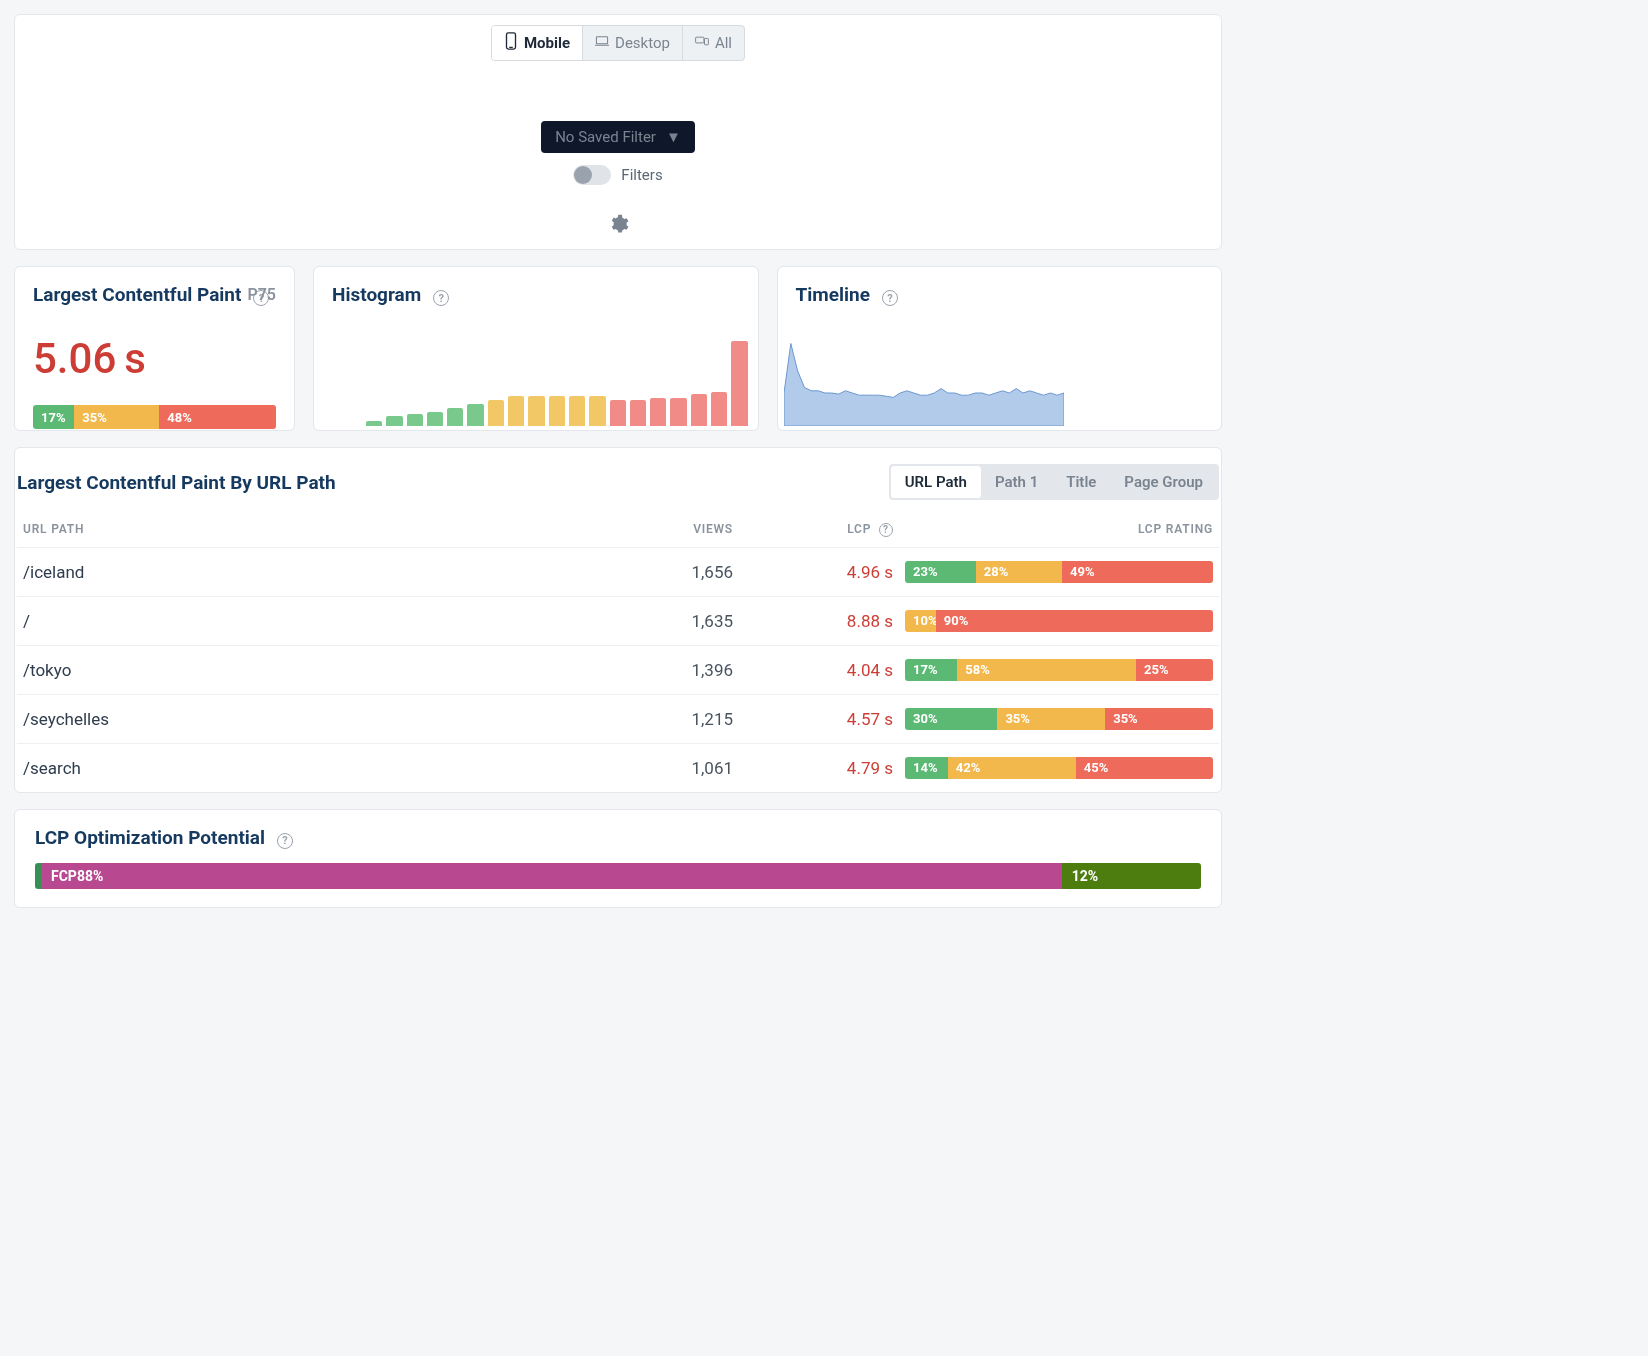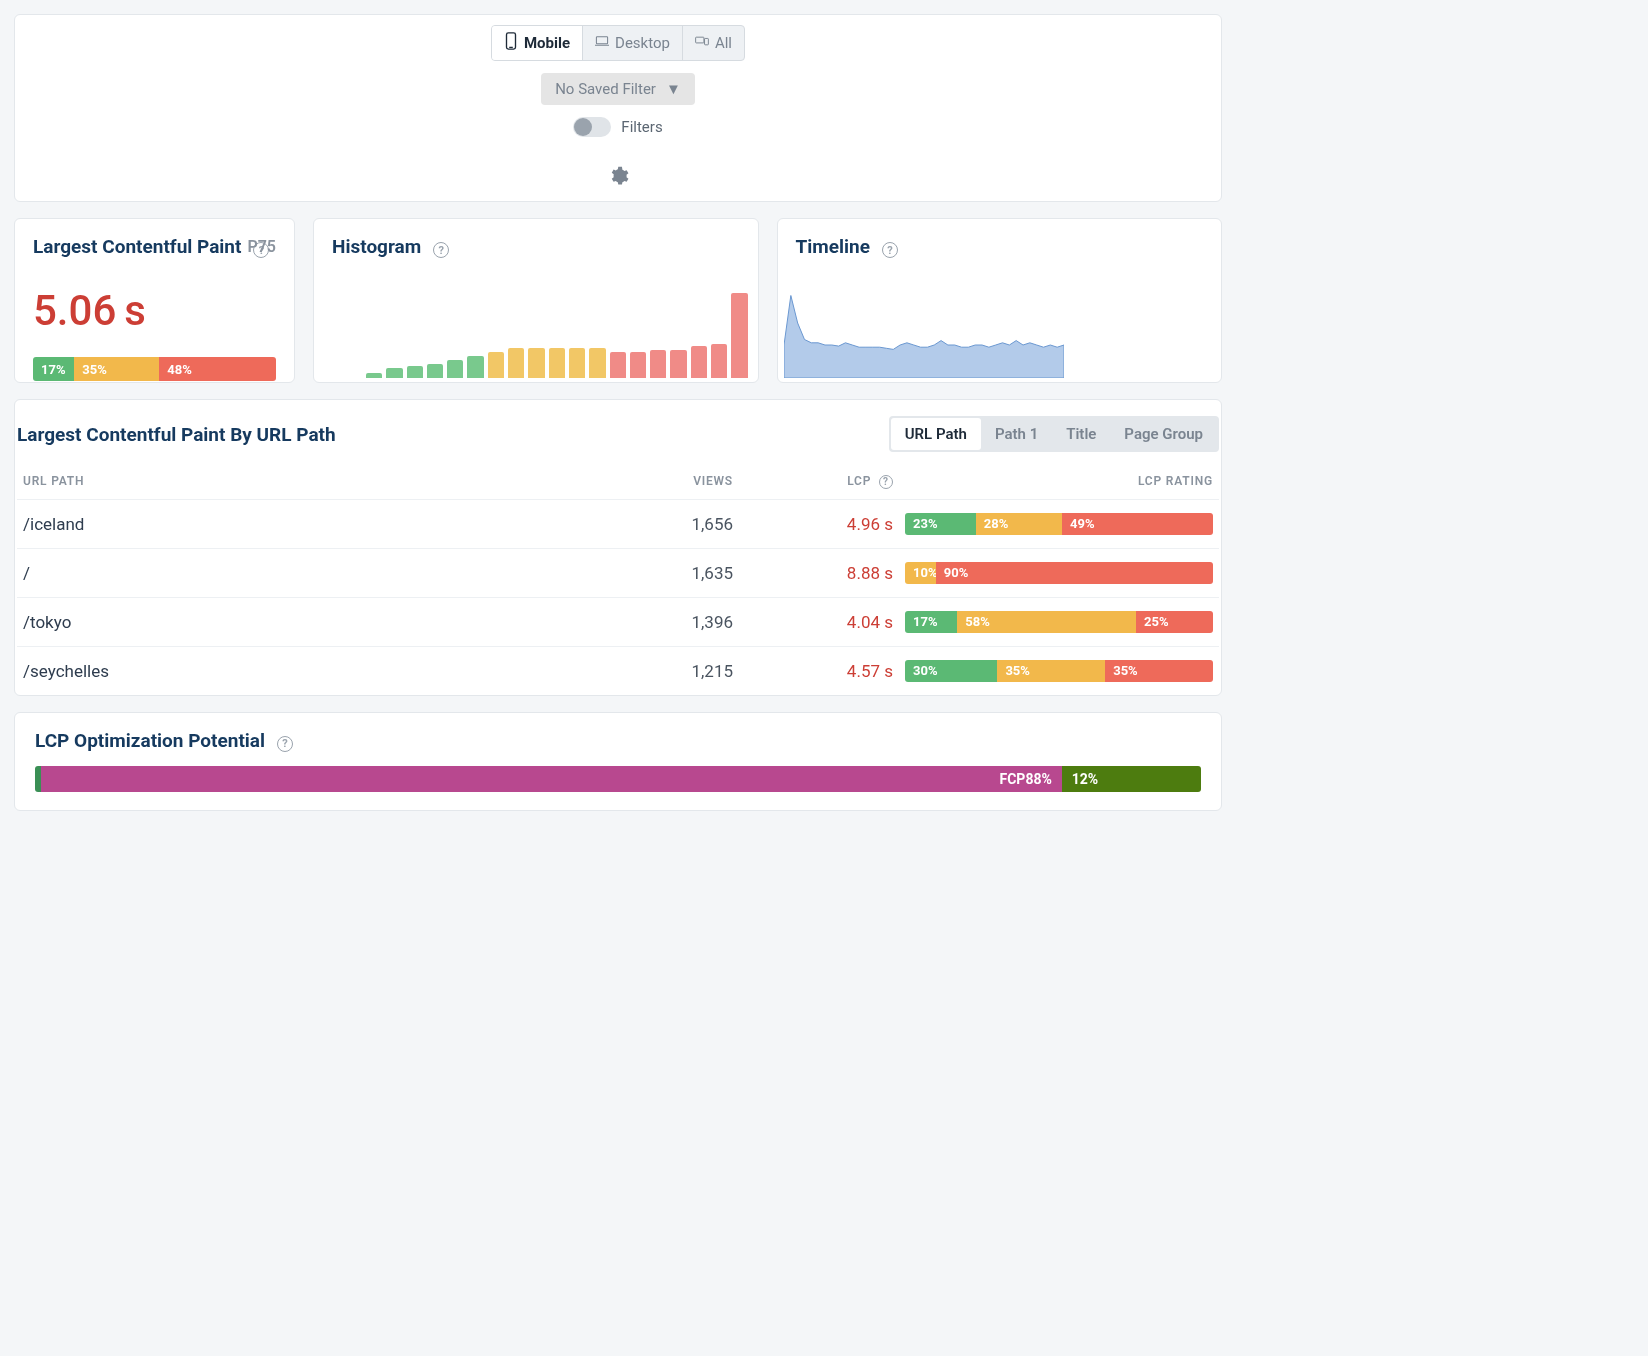--- a/index.html
+++ b/index.html
@@ -46,25 +46,26 @@
   background: #fff;
   color: #1e2a38;
   font-weight: 700;
 }
 .seg-btn svg { width: 14px; height: 18px; }
 .filter-dd {
   display: inline-flex;
   align-items: center;
   gap: 10px;
   padding: 7px 14px;
-  background: #e5e5e5;
+  background: #0f172a;
   border-radius: 4px;
   color: #7a8490;
   font-size: 15px;
   cursor: pointer;
+  margin-top: 48px;
 }
 .toggle-wrap { display: inline-flex; align-items: center; gap: 10px; }
 .toggle {
   width: 38px; height: 20px;
   background: #e0e4e8; border-radius: 999px;
   position: relative; cursor: pointer;
 }
 .toggle::after {
   content: ""; position: absolute; top: 1px; left: 1px;
   width: 18px; height: 18px; border-radius: 50%;
@@ -148,21 +149,21 @@
 .td-rating { width: 320px; }
 .row-bar { display: flex; height: 22px; border-radius: 3px; overflow: hidden; font-size: 13px; font-weight: 700; color: #fff; }
 
 
 .opt-card { margin-top: 16px; padding: 16px 20px 18px; }
 .opt-bar {
   display: flex; height: 26px; border-radius: 3px; overflow: hidden;
   margin-top: 14px; font-size: 14px; font-weight: 700; color: #fff;
   border-left: 6px solid #3a8f55;
 }
-.opt-seg1 { background: #b8488f; display: flex; align-items: center; padding: 12px 10px; justify-content: flex-end; }
+.opt-seg1 { background: #b8488f; display: flex; align-items: center; padding: 12px 10px; justify-content: flex-start; }
 .opt-seg2 { background: #4d7c0f; display: flex; align-items: center; padding: 0 10px; }
 </style>
 </head>
 <body>
 
 <div class="card filter-bar">
   <div class="segmented" id="device-seg">
       <div class="seg-btn active">
         <span><svg viewBox="0 0 14 20" fill="none" stroke="currentColor" stroke-width="1.5">
             <rect x="2" y="1" width="10" height="18" rx="2"></rect>
@@ -324,20 +325,32 @@
     <td class="td-views">1,215</td>
     <td class="td-lcp">4.57 s</td>
     <td class="td-rating">
             <div class="row-bar">
               <div class="rating-seg c-good" style="width:30%">30%</div>
               <div class="rating-seg c-ni" style="width:35%">35%</div>
               <div class="rating-seg c-poor" style="width:35%">35%</div>
             </div>
           </td>
         </tr>
+        <tr>
+    <td class="td-path">/search</td>
+    <td class="td-views">1,061</td>
+    <td class="td-lcp">4.79 s</td>
+    <td class="td-rating">
+            <div class="row-bar">
+              <div class="rating-seg c-good" style="width:14%">14%</div>
+              <div class="rating-seg c-ni" style="width:42%">42%</div>
+              <div class="rating-seg c-poor" style="width:45%">45%</div>
+            </div>
+          </td>
+        </tr>
       </tbody>
   </table>
 </div>
 
 <div class="card opt-card">
   <div class="card-title">
     <span>LCP Optimization Potential</span>
     <span class="help-ico">?</span>
   </div>
   <div class="opt-bar" id="opt-bar">

